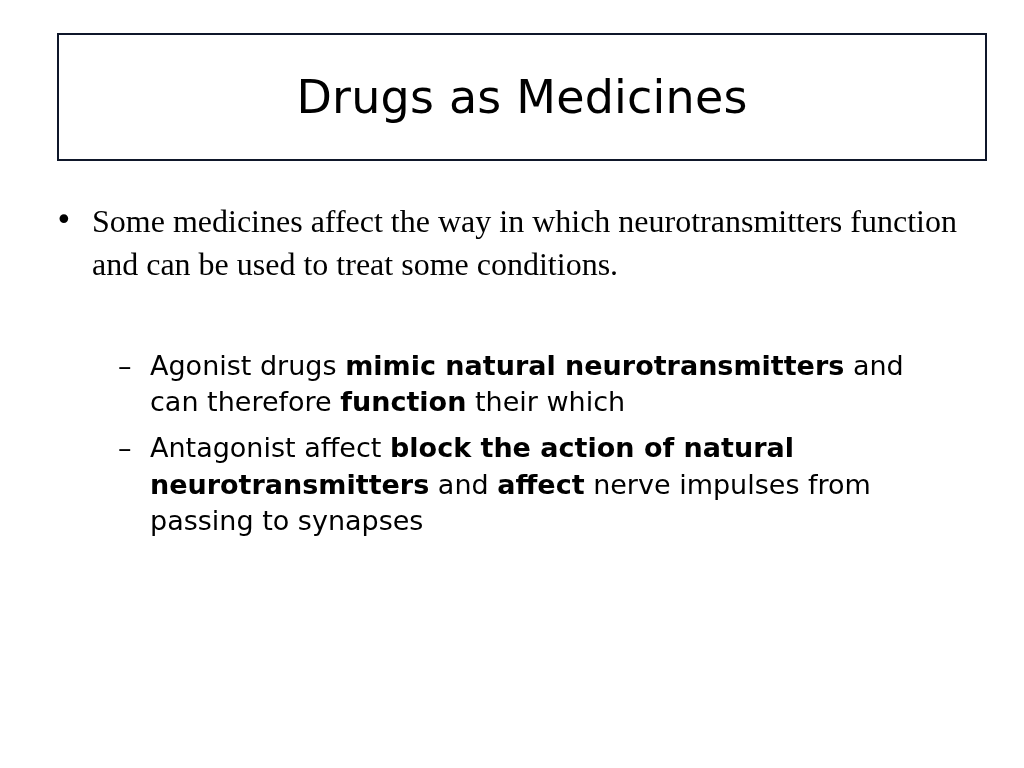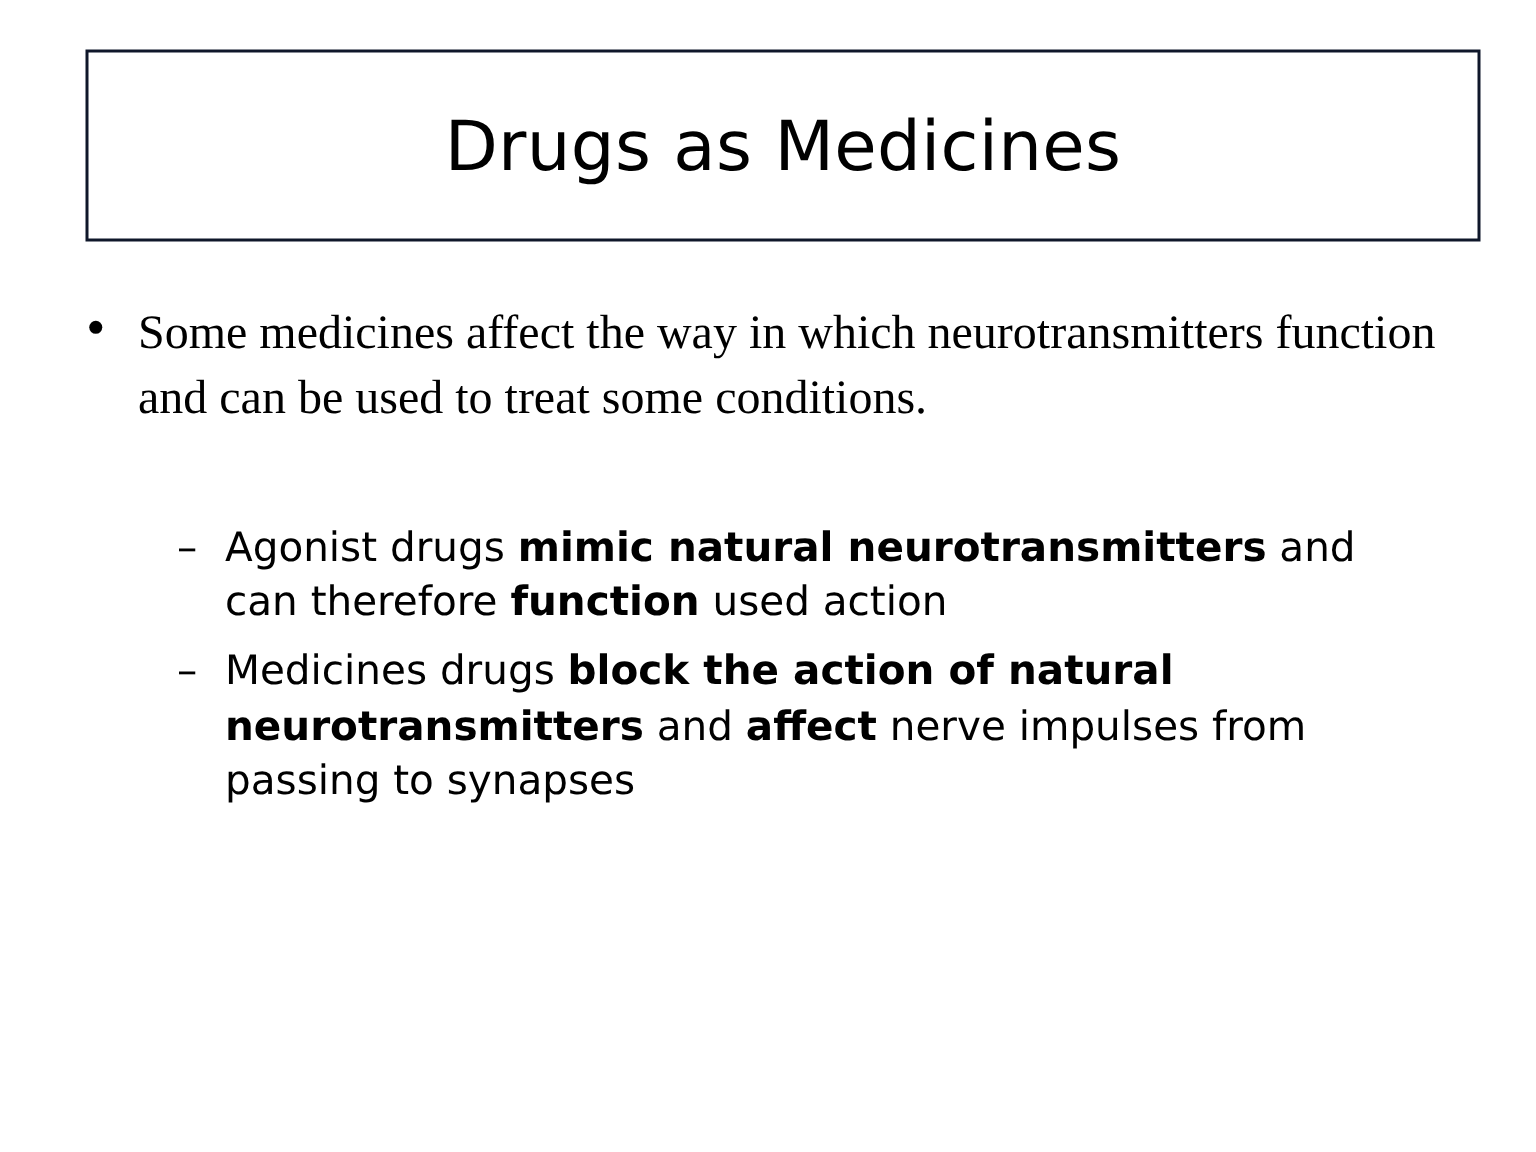--- a/index.html
+++ b/index.html
@@ -99,23 +99,23 @@
 
     <div class="level1">
       <span class="bullet">•</span>
       <span class="text">Some medicines affect the way in which neurotransmitters function and can be used to treat some conditions.</span>
     </div>
 
     <div class="sub-list">
 
       <div class="level2">
         <span class="dash">–</span>
-        <span class="text"><span>Agonist drugs </span><b>mimic natural neurotransmitters</b><span> and can therefore </span><b>function</b><span> used action</span></span>
+        <span class="text"><span>Agonist drugs </span><b>mimic natural neurotransmitters</b><span> and can therefore </span><b>function</b><span> their which</span></span>
       </div>
 
       <div class="level2">
         <span class="dash">–</span>
-        <span class="text"><span>Medicines drugs </span><b>block the action of natural neurotransmitters</b><span> and </span><b>affect</b><span> nerve impulses from passing to synapses</span></span>
+        <span class="text"><span>Antagonist affect </span><b>block the action of natural neurotransmitters</b><span> and </span><b>affect</b><span> nerve impulses from passing to synapses</span></span>
       </div>
 
     </div>
   </div>
 </div>
 
 </body></html>

